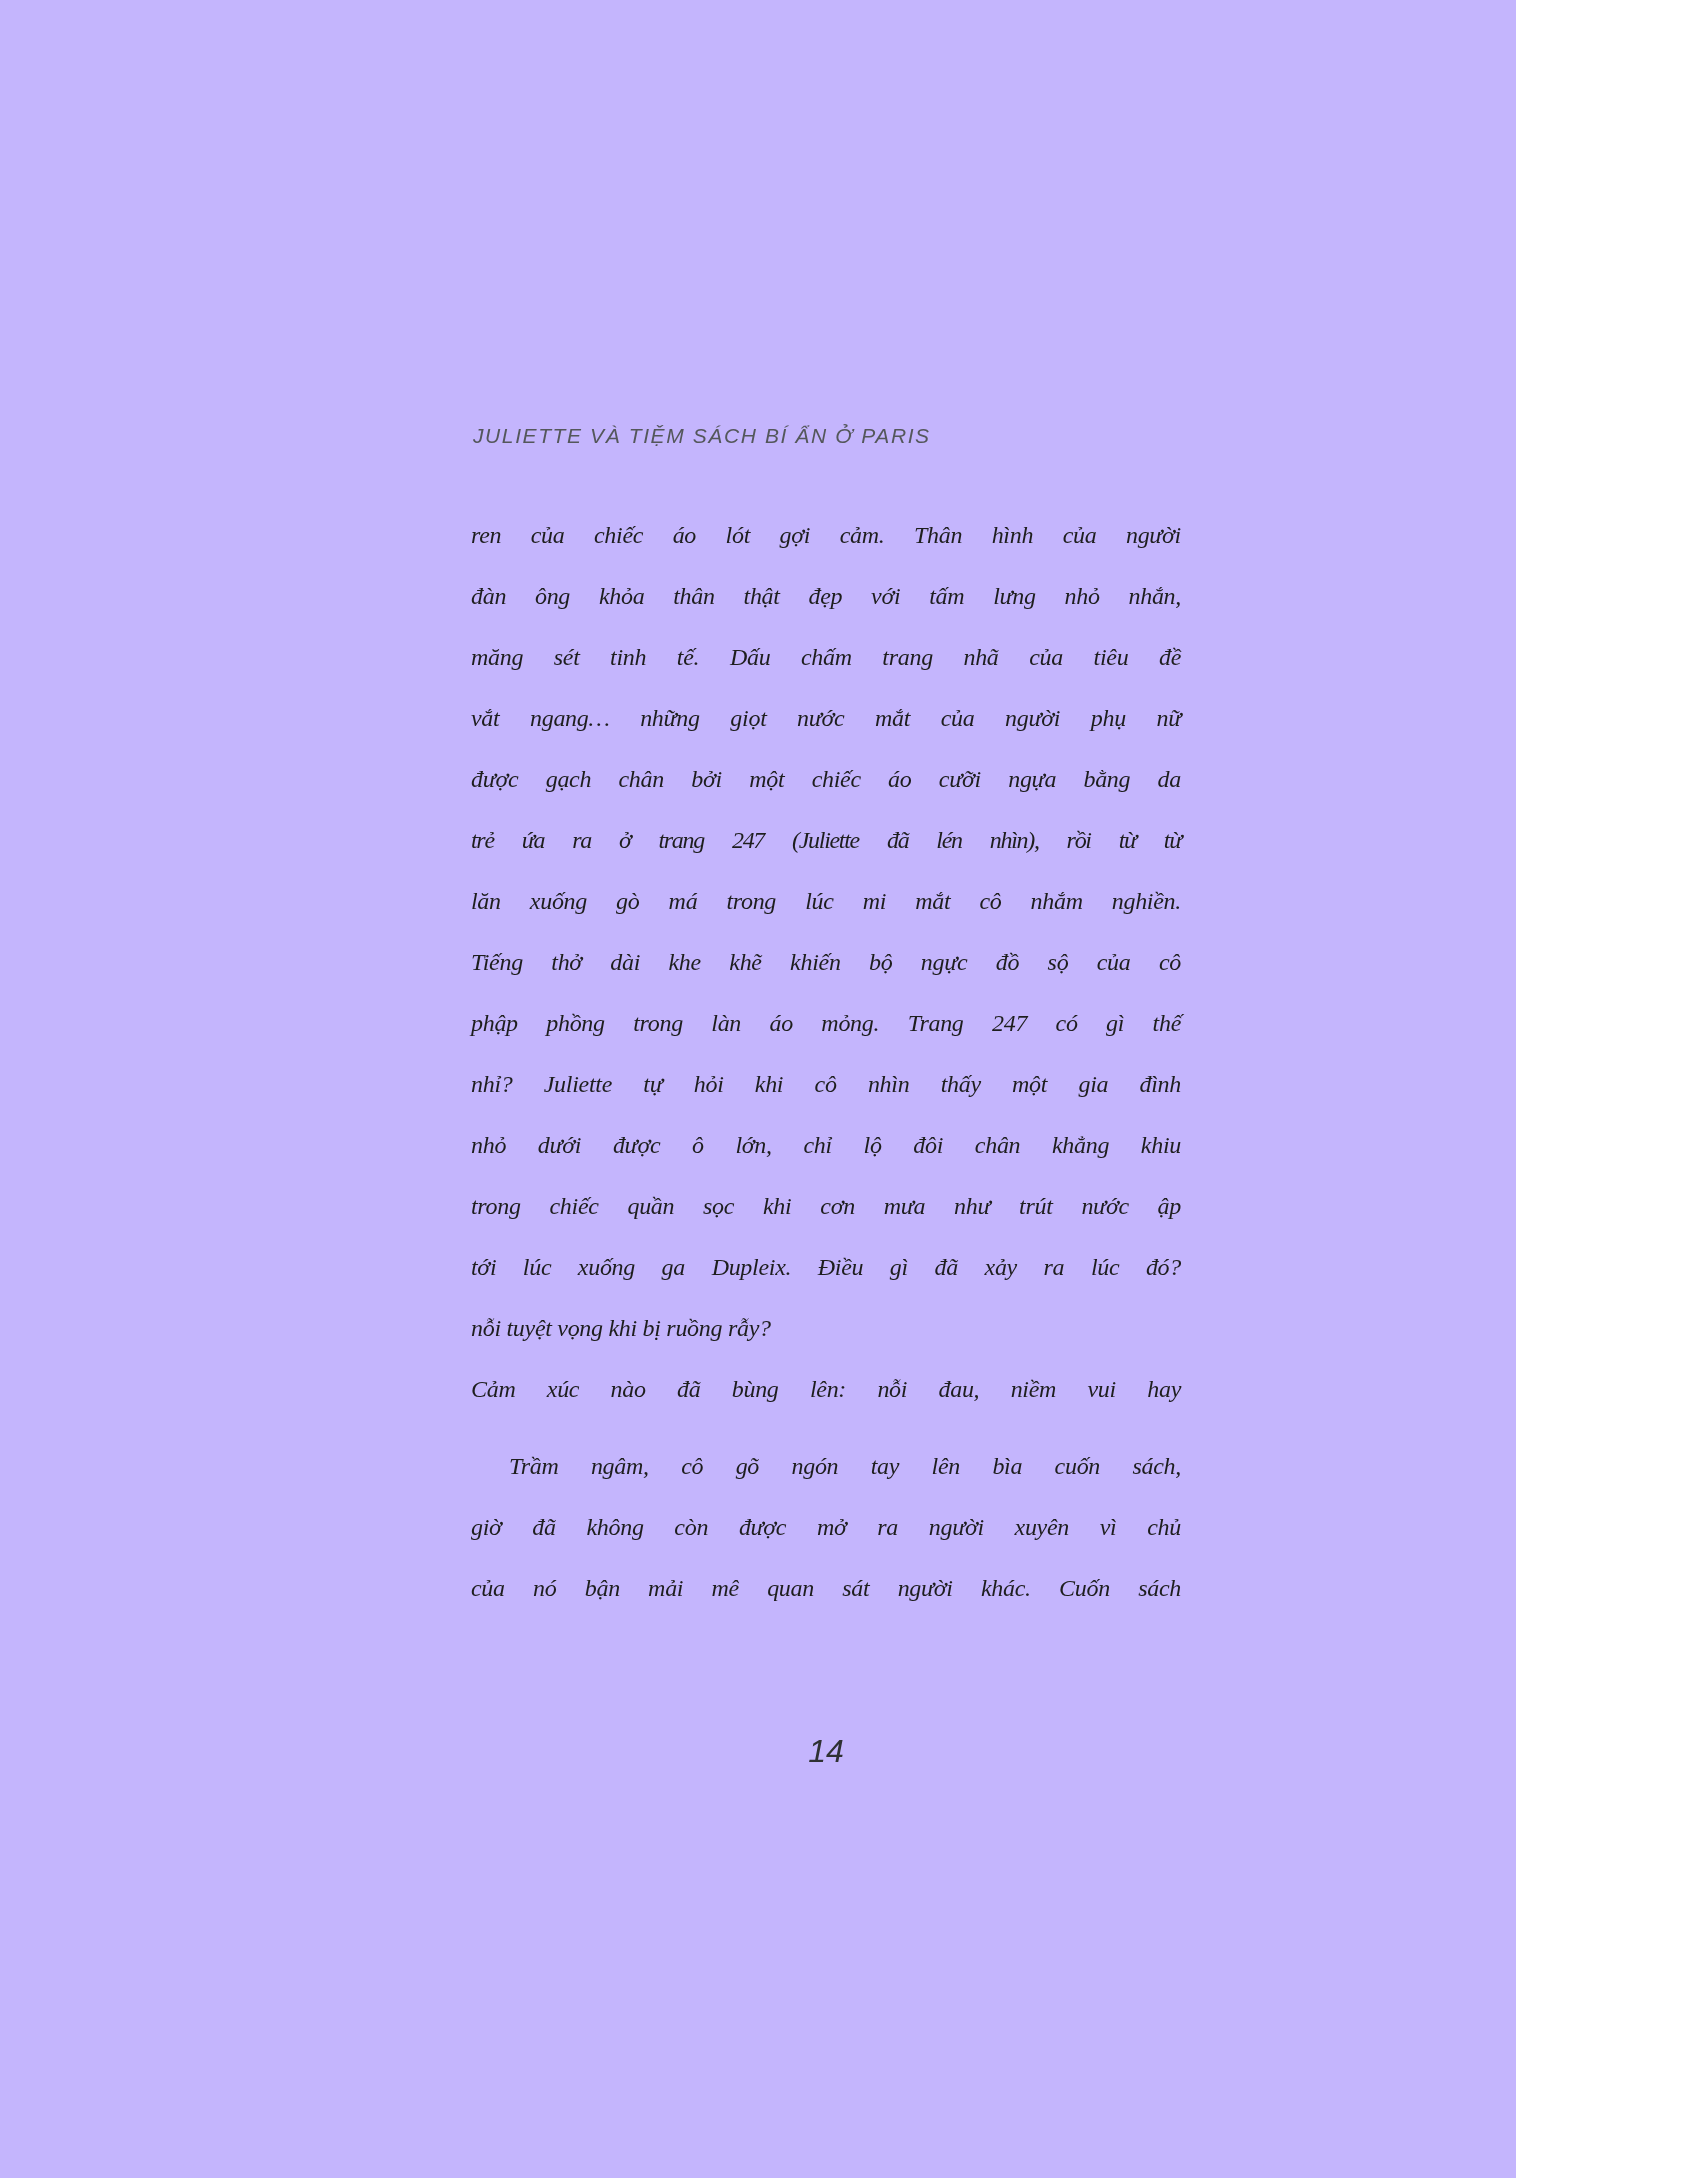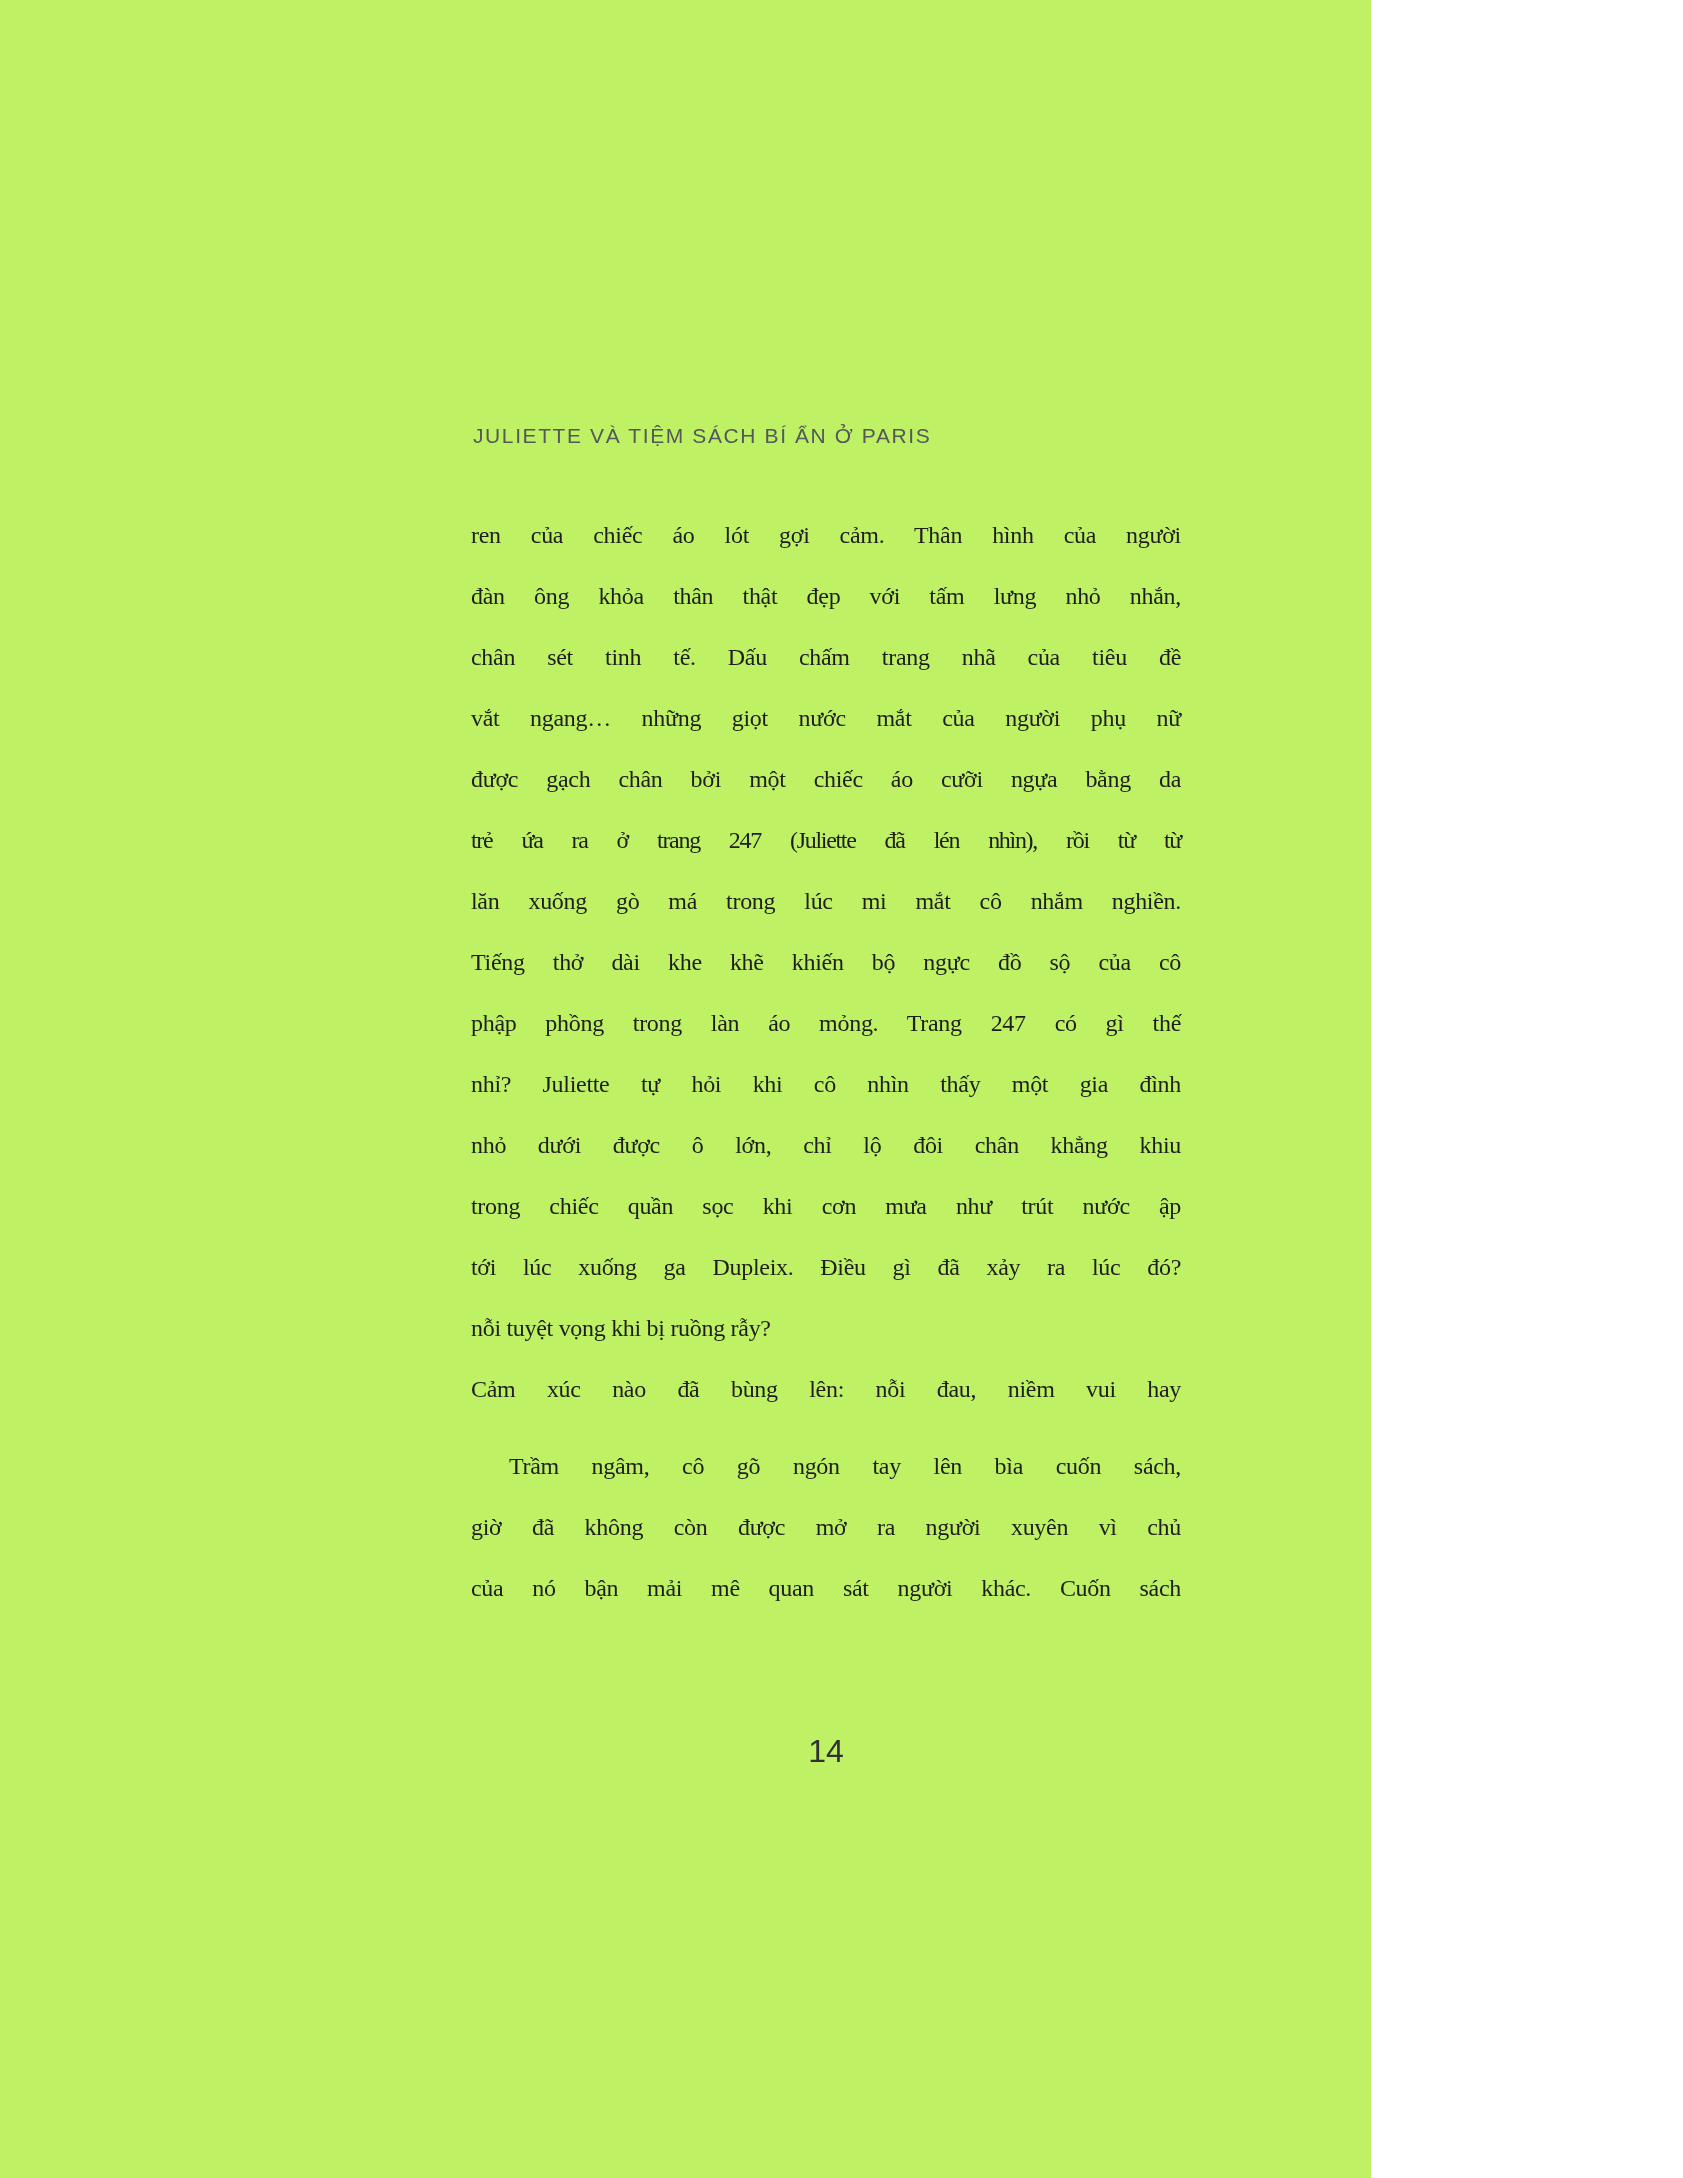--- a/index.html
+++ b/index.html
@@ -2,24 +2,25 @@
 <html><head>
 <meta charset="utf-8">
 <style>
   html, body {
     margin: 0;
     padding: 0;
     background: #ffffff;
   }
   .page {
     position: relative;
-    width: 1371px;
+    width: 1516px;
     height: 2178px;
-    background: #bef264;
+    background: #c4b5fd;
     overflow: hidden;
+    font-style: italic;
   }
   .running-head {
     position: absolute;
     left: 473px;
     top: 424px;
     width: 713px;
     font-family: "Liberation Sans", "DejaVu Sans", sans-serif;
     font-size: 21px;
     font-weight: 400;
     letter-spacing: 1.6px;
@@ -67,21 +68,21 @@
 </head>
 <body>
 
 <div class="page">
 
   <div class="running-head">JULIETTE VÀ TIỆM SÁCH BÍ ẨN Ở PARIS</div>
 
   <div class="text-block">
     <div class="line">ren của chiếc áo lót gợi cảm. Thân hình của người</div>
     <div class="line">đàn ông khỏa thân thật đẹp với tấm lưng nhỏ nhắn,</div>
-    <div class="line">chân sét tinh tế. Dấu chấm trang nhã của tiêu đề</div>
+    <div class="line">măng sét tinh tế. Dấu chấm trang nhã của tiêu đề</div>
     <div class="line">vắt ngang… những giọt nước mắt của người phụ nữ</div>
     <div class="line">được gạch chân bởi một chiếc áo cưỡi ngựa bằng da</div>
     <div class="line tight">trẻ ứa ra ở trang 247 (Juliette đã lén nhìn), rồi từ từ</div>
     <div class="line">lăn xuống gò má trong lúc mi mắt cô nhắm nghiền.</div>
     <div class="line">Tiếng thở dài khe khẽ khiến bộ ngực đồ sộ của cô</div>
     <div class="line">phập phồng trong làn áo mỏng. Trang 247 có gì thế</div>
     <div class="line">nhỉ? Juliette tự hỏi khi cô nhìn thấy một gia đình</div>
     <div class="line">nhỏ dưới được ô lớn, chỉ lộ đôi chân khẳng khiu</div>
     <div class="line">trong chiếc quần sọc khi cơn mưa như trút nước ập</div>
     <div class="line">tới lúc xuống ga Dupleix. Điều gì đã xảy ra lúc đó?</div>

